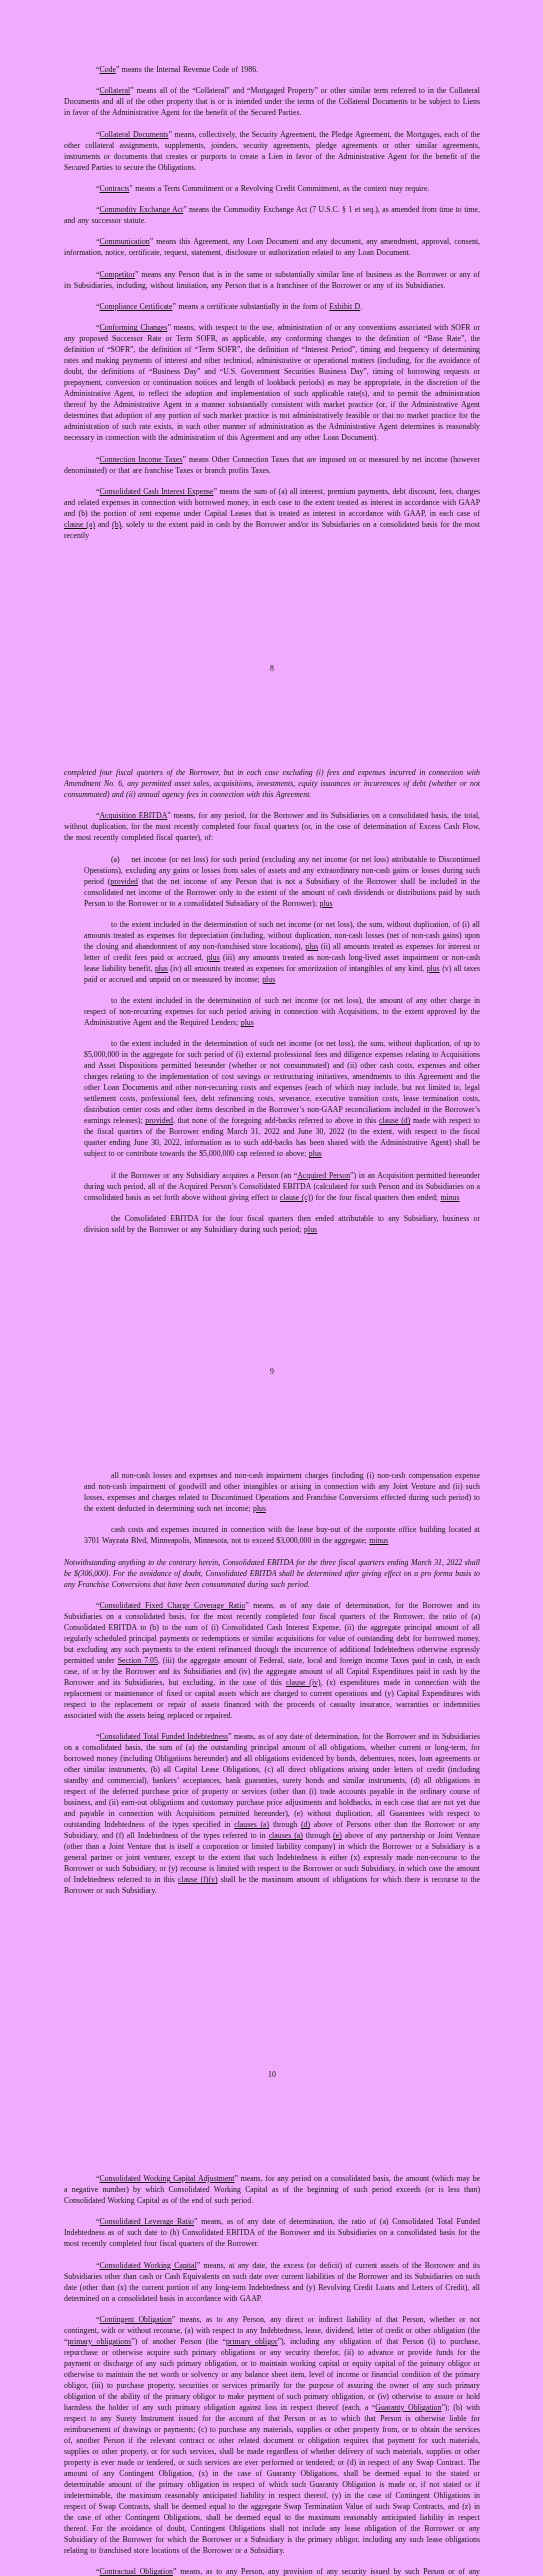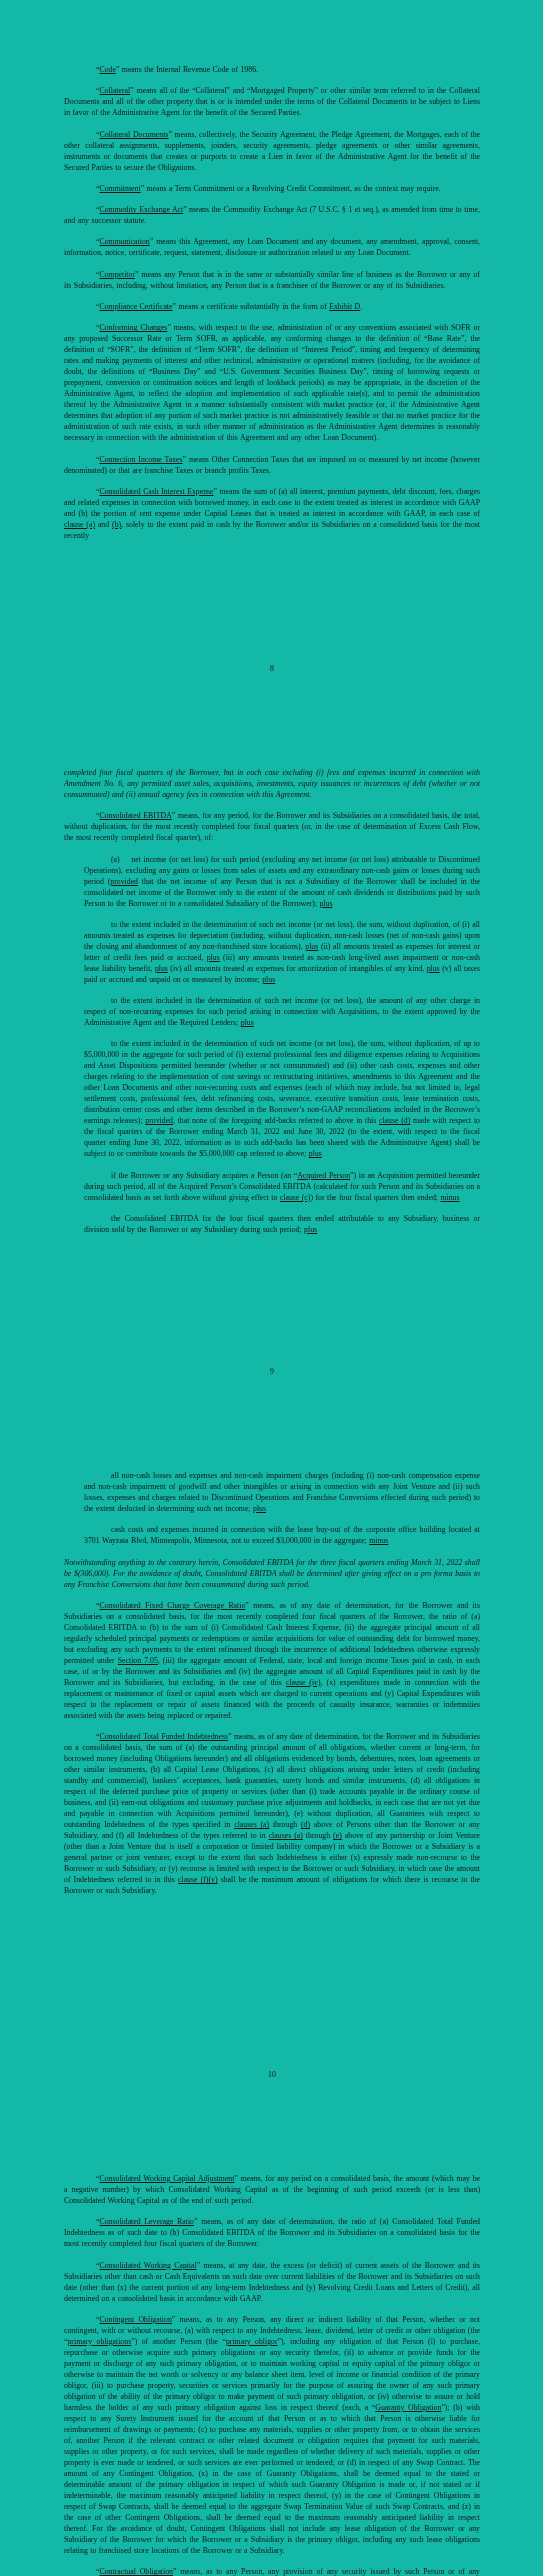--- a/index.html
+++ b/index.html
@@ -1,21 +1,21 @@
 <!DOCTYPE html>
 <html style="font-size:8.2px"><head>
 <meta charset="utf-8">
 <style>
   html, body { margin: 0; padding: 0; background: #ffffff; }
   .doc { width: 544px; background: #ffffff; }
   .page {
     position: relative;
     width: 544px;
     height: 703px;
-    background: #14b8a6;
+    background: #f0abfc;
     overflow: hidden;
   }
   .page-content {
     position: absolute;
     left: 64px;
     top: 64px;
     width: 416px;
   }
   .para {
     font-family: "Liberation Serif", "DejaVu Serif", serif;
@@ -45,35 +45,35 @@
 </style>
 </head>
 <body>
 
 <div class="doc">
     <div class="page">
       <div class="page-content">
         <p class="para body"><span>“</span><span class="u">Code</span><span>” means the Internal Revenue Code of 1986.</span></p>
         <p class="para body"><span>“</span><span class="u">Collateral</span><span>” means all of the “Collateral” and “Mortgaged Property” or other similar term referred to in the Collateral Documents and all of the other property that is or is intended under the terms of the Collateral Documents to be subject to Liens in favor of the Administrative Agent for the benefit of the Secured Parties.</span></p>
         <p class="para body"><span>“</span><span class="u">Collateral Documents</span><span>” means, collectively, the Security Agreement, the Pledge Agreement, the Mortgages, each of the other collateral assignments, supplements, joinders, security agreements, pledge agreements or other similar agreements, instruments or documents that creates or purports to create a Lien in favor of the Administrative Agent for the benefit of the Secured Parties to secure the Obligations.</span></p>
-        <p class="para body"><span>“</span><span class="u">Commitment</span><span>” means a Term Commitment or a Revolving Credit Commitment, as the context may require.</span></p>
+        <p class="para body"><span>“</span><span class="u">Contracts</span><span>” means a Term Commitment or a Revolving Credit Commitment, as the context may require.</span></p>
         <p class="para body"><span>“</span><span class="u">Commodity Exchange Act</span><span>” means the Commodity Exchange Act (7 U.S.C. § 1 et seq.), as amended from time to time, and any successor statute.</span></p>
         <p class="para body"><span>“</span><span class="u">Communication</span><span>” means this Agreement, any Loan Document and any document, any amendment, approval, consent, information, notice, certificate, request, statement, disclosure or authorization related to any Loan Document.</span></p>
         <p class="para body"><span>“</span><span class="u">Competitor</span><span>” means any Person that is in the same or substantially similar line of business as the Borrower or any of its Subsidiaries, including, without limitation, any Person that is a franchisee of the Borrower or any of its Subsidiaries.</span></p>
         <p class="para body"><span>“</span><span class="u">Compliance Certificate</span><span>” means a certificate substantially in the form of </span><span class="u">Exhibit D</span><span>.</span></p>
         <p class="para body"><span>“</span><span class="u">Conforming Changes</span><span>” means, with respect to the use, administration of or any conventions associated with SOFR or any proposed Successor Rate or Term SOFR, as applicable, any conforming changes to the definition of “Base Rate”, the definition of “SOFR”, the definition of “Term SOFR”, the definition of “Interest Period”, timing and frequency of determining rates and making payments of interest and other technical, administrative or operational matters (including, for the avoidance of doubt, the definitions of “Business Day” and “U.S. Government Securities Business Day”, timing of borrowing requests or prepayment, conversion or continuation notices and length of lookback periods) as may be appropriate, in the discretion of the Administrative Agent, to reflect the adoption and implementation of such applicable rate(s), and to permit the administration thereof by the Administrative Agent in a manner substantially consistent with market practice (or, if the Administrative Agent determines that adoption of any portion of such market practice is not administratively feasible or that no market practice for the administration of such rate exists, in such other manner of administration as the Administrative Agent determines is reasonably necessary in connection with the administration of this Agreement and any other Loan Document).</span></p>
         <p class="para body"><span>“</span><span class="u">Connection Income Taxes</span><span>” means Other Connection Taxes that are imposed on or measured by net income (however denominated) or that are franchise Taxes or branch profits Taxes.</span></p>
         <p class="para body"><span>“</span><span class="u">Consolidated Cash Interest Expense</span><span>” means the sum of (a) all interest, premium payments, debt discount, fees, charges and related expenses in connection with borrowed money, in each case to the extent treated as interest in accordance with GAAP and (b) the portion of rent expense under Capital Leases that is treated as interest in accordance with GAAP, in each case of </span><span class="u">clause (a)</span><span> and </span><span class="u">(b)</span><span>, solely to the extent paid in cash by the Borrower and/or its Subsidiaries on a consolidated basis for the most recently</span></p>
       </div>
       <div class="pagenum">8</div>
     </div>
     <div class="page">
       <div class="page-content">
         <p class="para cont"><span>completed four fiscal quarters of the Borrower, but in each case excluding (i) fees and expenses incurred in connection with Amendment No. 6, any permitted asset sales, acquisitions, investments, equity issuances or incurrences of debt (whether or not consummated) and (ii) annual agency fees in connection with this Agreement.</span></p>
-        <p class="para body"><span>“</span><span class="u">Consolidated EBITDA</span><span>” means, for any period, for the Borrower and its Subsidiaries on a consolidated basis, the total, without duplication, for the most recently completed four fiscal quarters (or, in the case of determination of Excess Cash Flow, the most recently completed fiscal quarter), of:</span></p>
+        <p class="para body"><span>“</span><span class="u">Acquisition EBITDA</span><span>” means, for any period, for the Borrower and its Subsidiaries on a consolidated basis, the total, without duplication, for the most recently completed four fiscal quarters (or, in the case of determination of Excess Cash Flow, the most recently completed fiscal quarter), of:</span></p>
         <p class="para sub"><span>(a)  net income (or net loss) for such period (excluding any net income (or net loss) attributable to Discontinued Operations), excluding any gains or losses from sales of assets and any extraordinary non-cash gains or losses during such period (</span><span class="u">provided</span><span> that the net income of any Person that is not a Subsidiary of the Borrower shall be included in the consolidated net income of the Borrower only to the extent of the amount of cash dividends or distributions paid by such Person to the Borrower or to a consolidated Subsidiary of the Borrower); </span><span class="u">plus</span></p>
         <p class="para sub"><span>to the extent included in the determination of such net income (or net loss), the sum, without duplication, of (i) all amounts treated as expenses for depreciation (including, without duplication, non-cash losses (net of non-cash gains) upon the closing and abandonment of any non-franchised store locations), </span><span class="u">plus</span><span> (ii) all amounts treated as expenses for interest or letter of credit fees paid or accrued, </span><span class="u">plus</span><span> (iii) any amounts treated as non-cash long-lived asset impairment or non-cash lease liability benefit, </span><span class="u">plus</span><span> (iv) all amounts treated as expenses for amortization of intangibles of any kind, </span><span class="u">plus</span><span> (v) all taxes paid or accrued and unpaid on or measured by income; </span><span class="u">plus</span></p>
         <p class="para sub"><span>to the extent included in the determination of such net income (or net loss), the amount of any other charge in respect of non-recurring expenses for such period arising in connection with Acquisitions, to the extent approved by the Administrative Agent and the Required Lenders; </span><span class="u">plus</span></p>
         <p class="para sub"><span>to the extent included in the determination of such net income (or net loss), the sum, without duplication, of up to $5,000,000 in the aggregate for such period of (i) external professional fees and diligence expenses relating to Acquisitions and Asset Dispositions permitted hereunder (whether or not consummated) and (ii) other cash costs, expenses and other charges relating to the implementation of cost savings or restructuring initiatives, amendments to this Agreement and the other Loan Documents and other non-recurring costs and expenses (each of which may include, but not limited to, legal settlement costs, professional fees, debt refinancing costs, severance, executive transition costs, lease termination costs, distribution center costs and other items described in the Borrower’s non-GAAP reconciliations included in the Borrower’s earnings releases); </span><span class="u">provided</span><span>, that none of the foregoing add-backs referred to above in this </span><span class="u">clause (d)</span><span> made with respect to the fiscal quarters of the Borrower ending March 31, 2022 and June 30, 2022 (to the extent, with respect to the fiscal quarter ending June 30, 2022, information as to such add-backs has been shared with the Administrative Agent) shall be subject to or contribute towards the $5,000,000 cap referred to above; </span><span class="u">plus</span></p>
         <p class="para sub"><span>if the Borrower or any Subsidiary acquires a Person (an “</span><span class="u">Acquired Person</span><span>”) in an Acquisition permitted hereunder during such period, all of the Acquired Person’s Consolidated EBITDA (calculated for such Person and its Subsidiaries on a consolidated basis as set forth above without giving effect to </span><span class="u">clause (c)</span><span>) for the four fiscal quarters then ended; </span><span class="u">minus</span></p>
         <p class="para sub"><span>the Consolidated EBITDA for the four fiscal quarters then ended attributable to any Subsidiary, business or division sold by the Borrower or any Subsidiary during such period; </span><span class="u">plus</span></p>
       </div>
       <div class="pagenum">9</div>
     </div>
     <div class="page">

